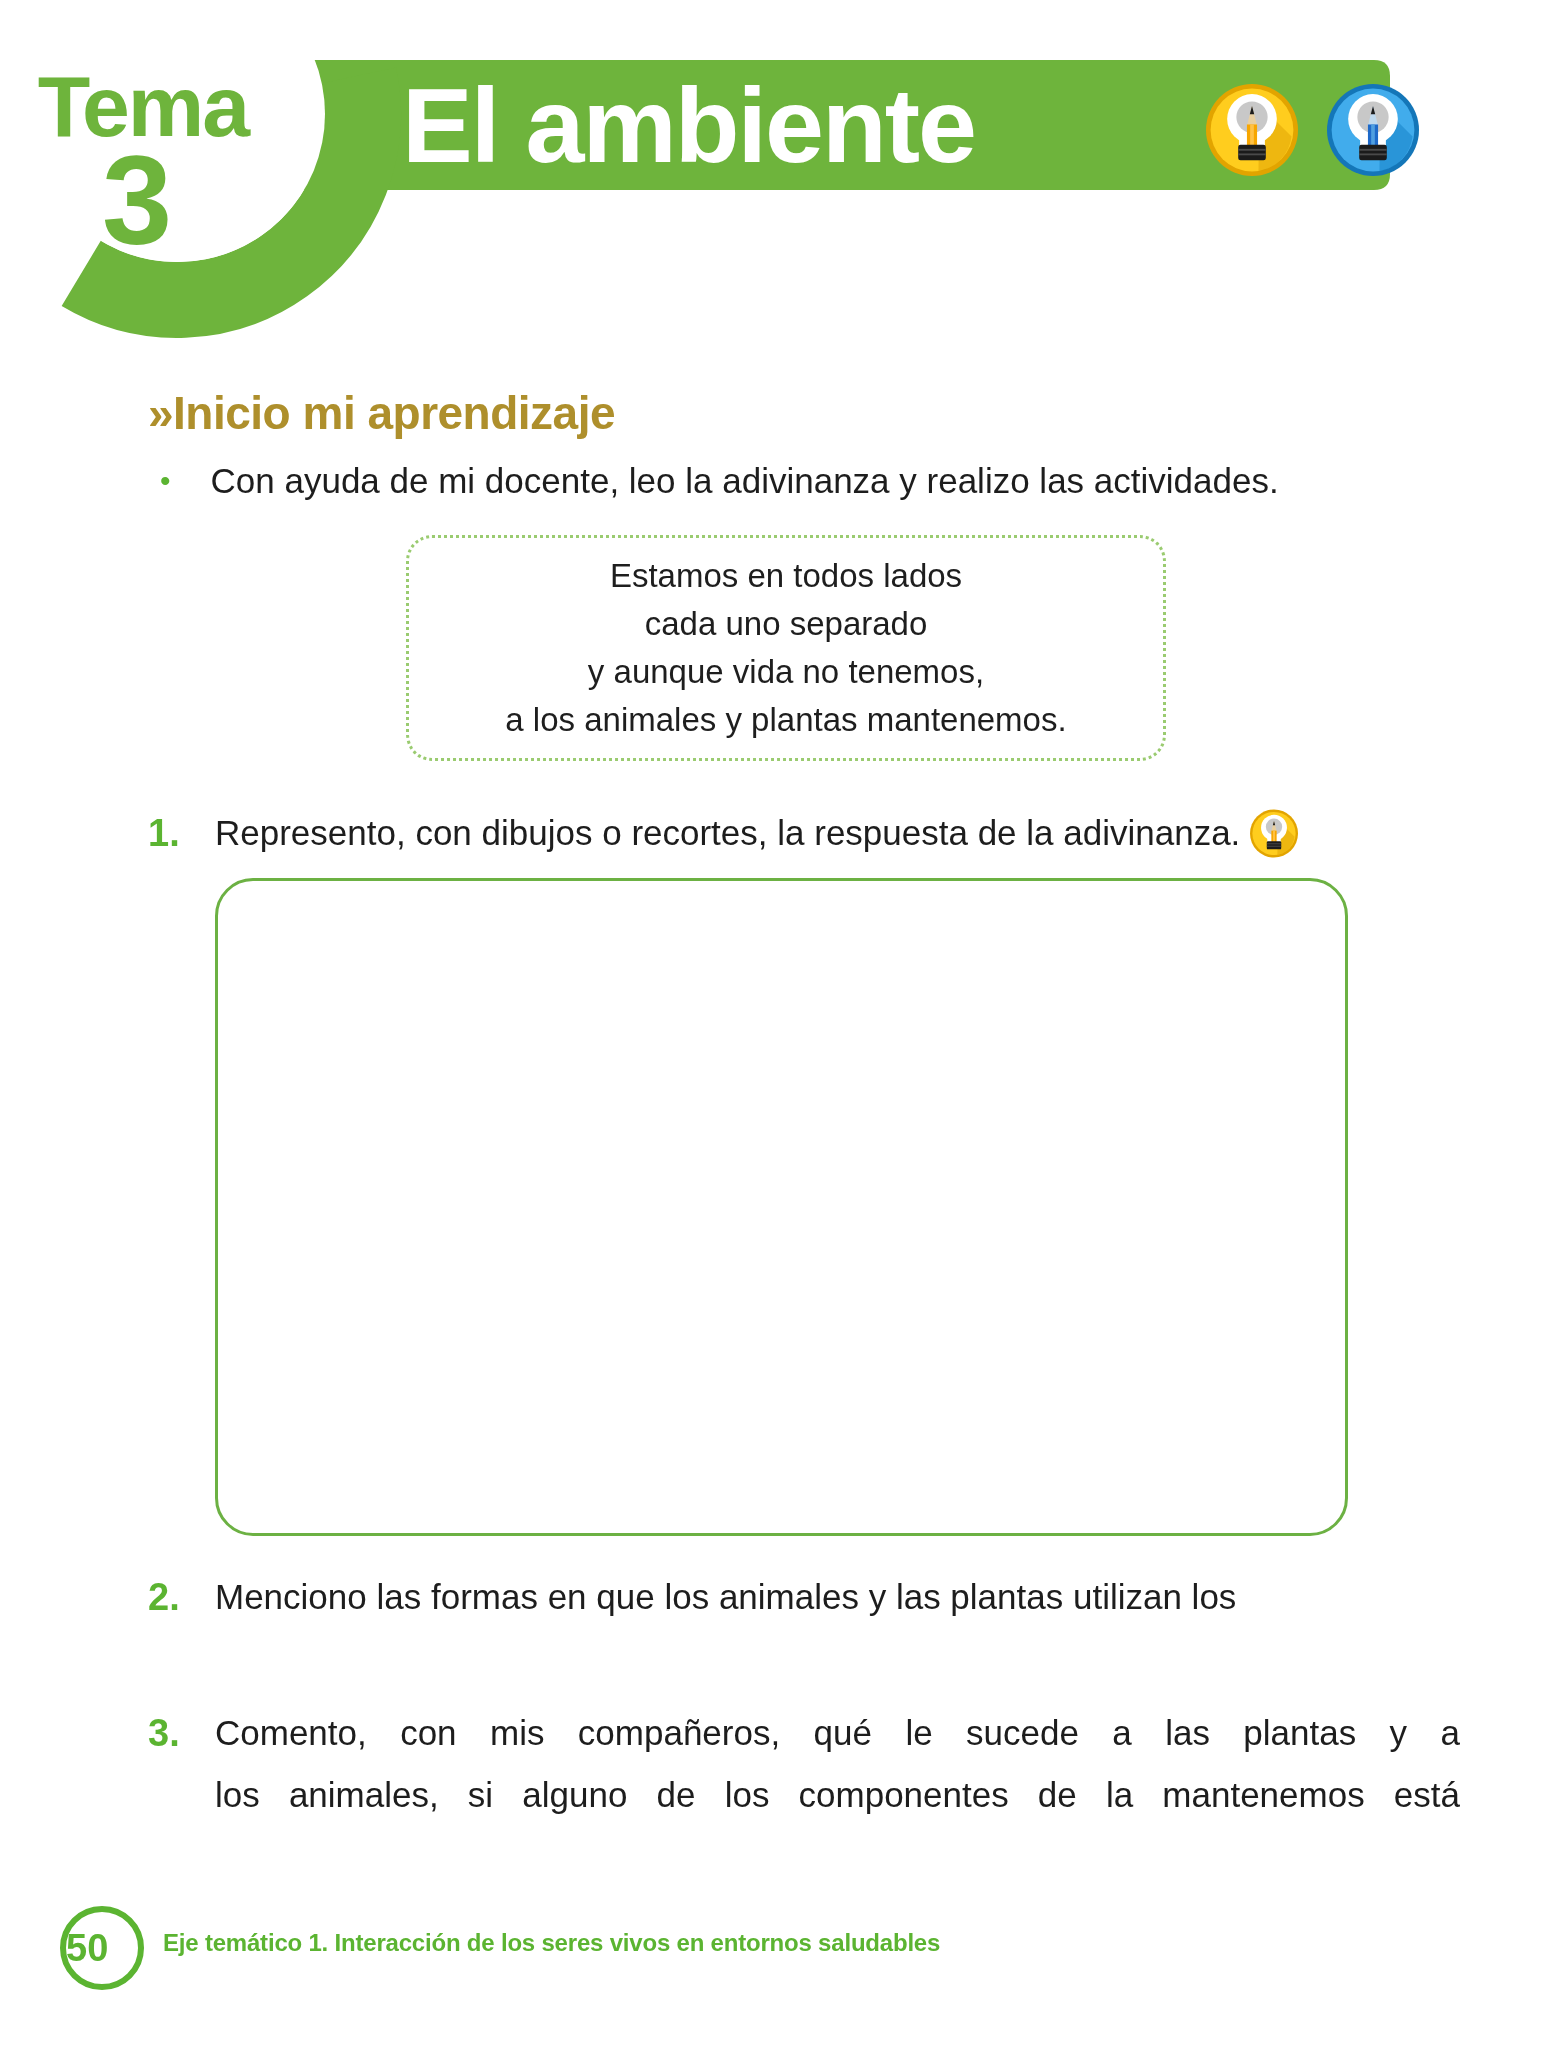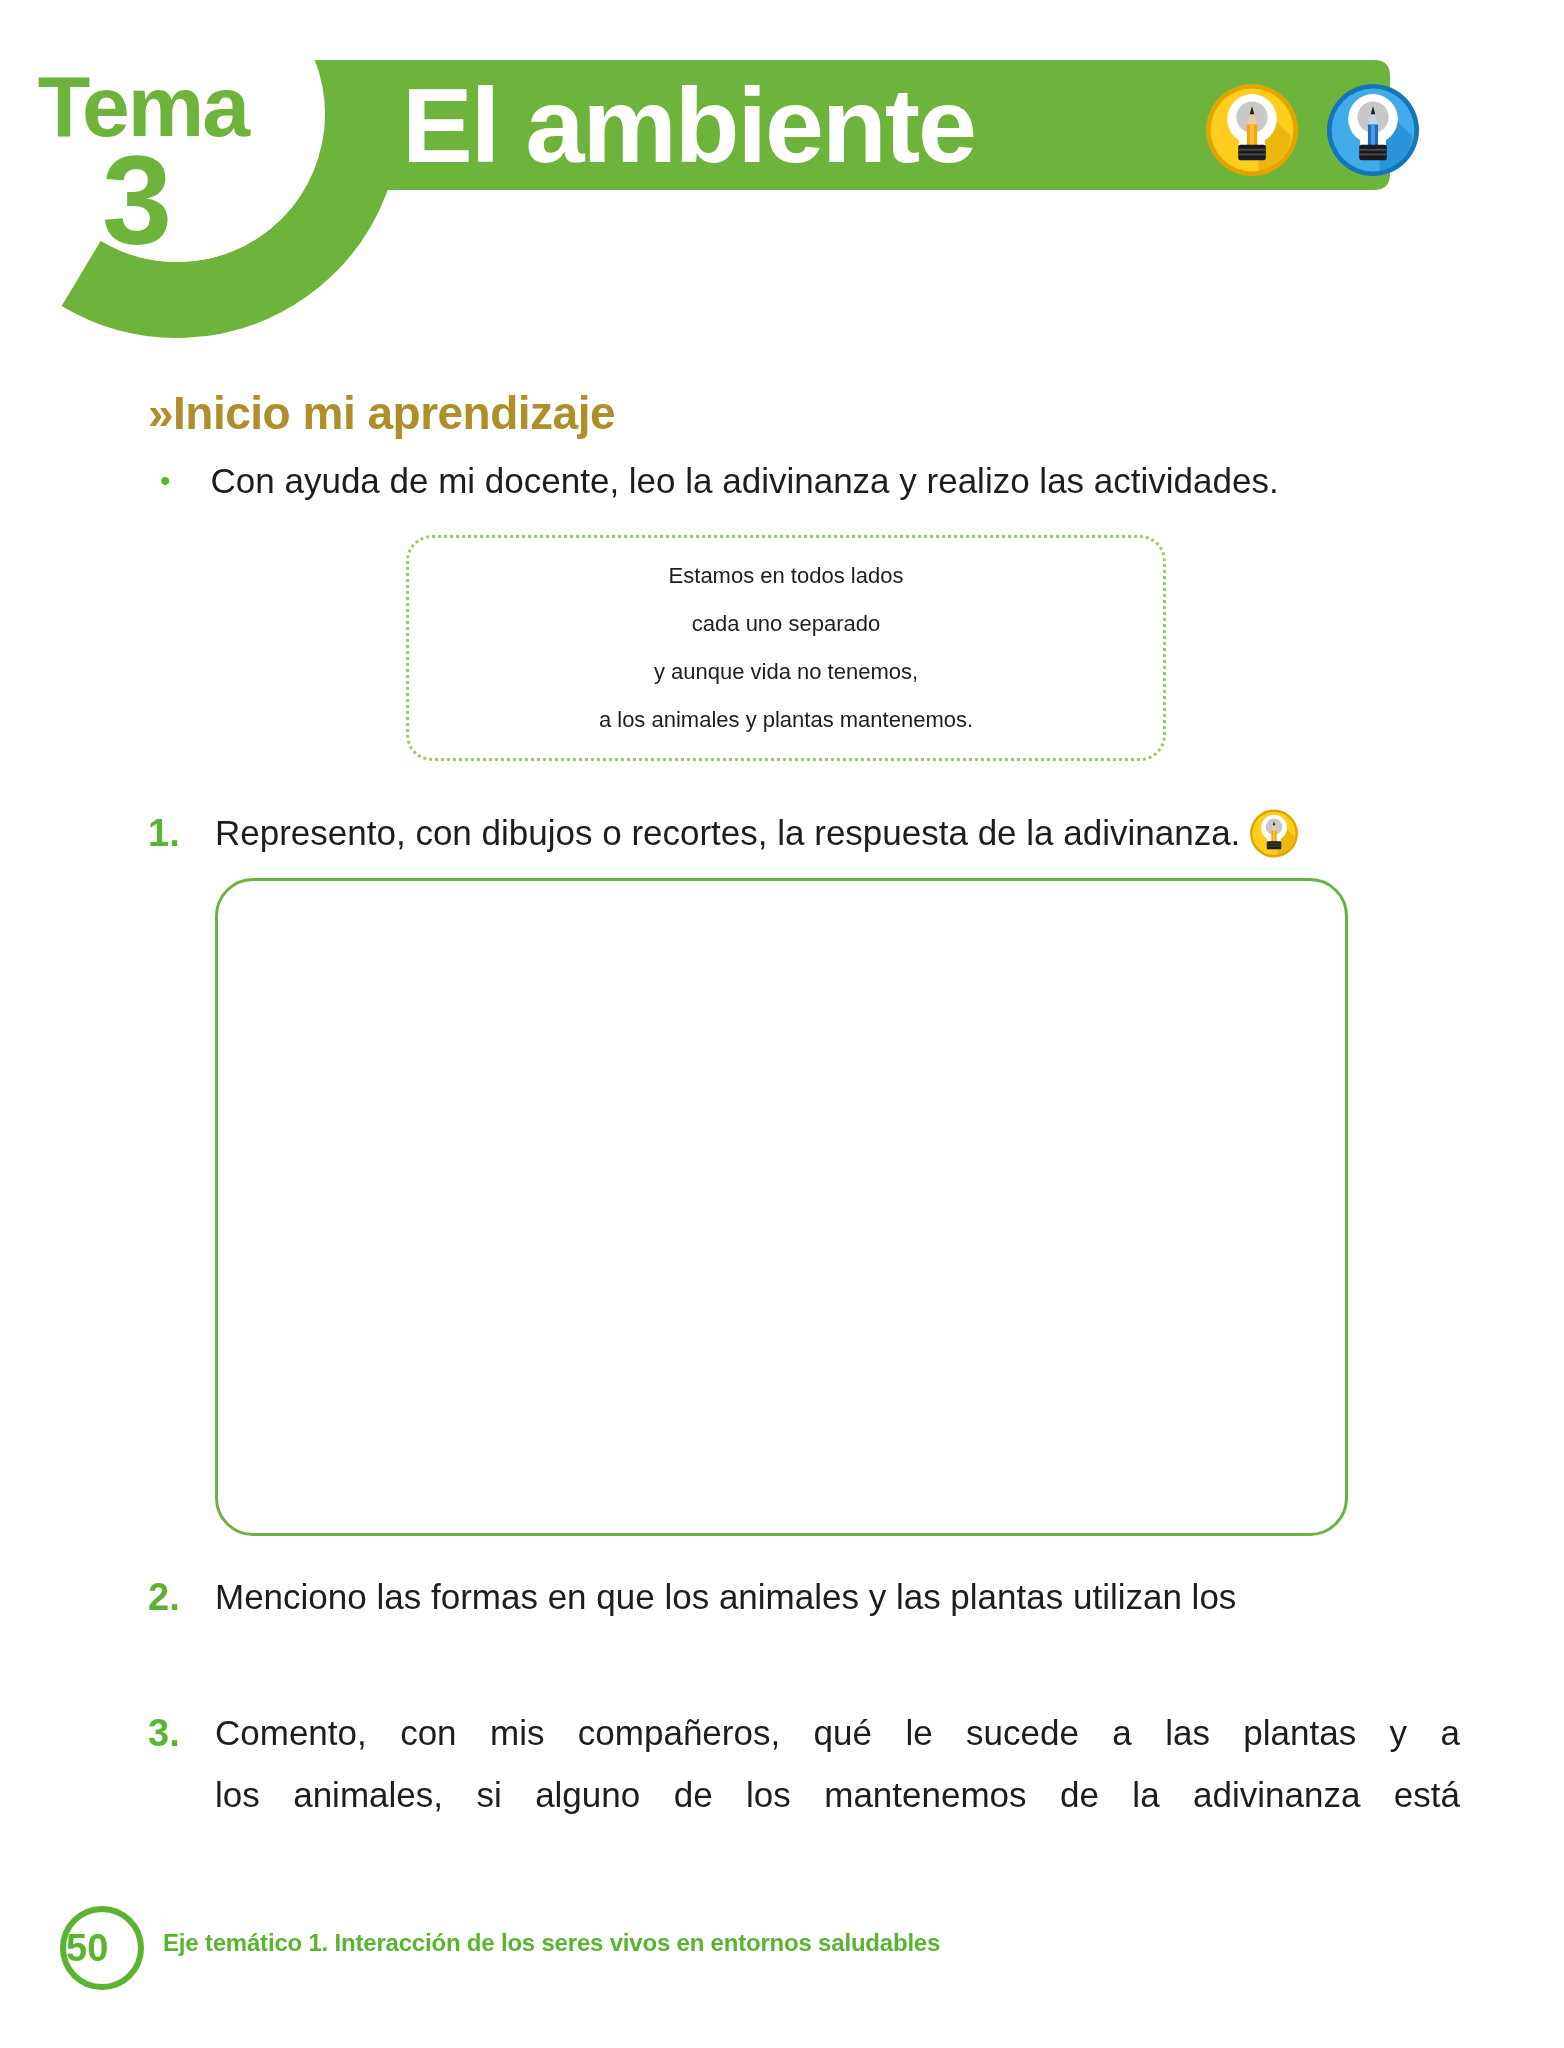--- a/index.html
+++ b/index.html
@@ -23,21 +23,21 @@
   .bullet-row { position:absolute; left:160px; top:458px; width:1300px; display:flex; }
   .bullet-dot { color:#5BB431; font-size:30px; line-height:46px; margin-right:40px; }
   .bullet-row p { margin:0; font-size:35px; line-height:46px; color:#1d1d1d; }
 
   
   .riddle {
     position:absolute; left:406px; top:535px; width:760px; box-sizing:border-box;
     border:3px dotted #9ACB70; border-radius:26px; padding:14px 8px;
     text-align:center; color:#1e1e1e;
   }
-  .riddle p { margin:0; font-size:22px; line-height:48px; }
+  .riddle p { margin:0; font-size:33px; line-height:48px; }
 
   
   .item { position:absolute; left:148px; width:1312px; }
   .item .num {
     position:absolute; left:0; top:0;
     font-size:38px; font-weight:bold; color:#5BB431; line-height:62px;
   }
   .item .body { margin:0 0 0 67px; font-size:35px; line-height:62px; color:#1d1d1d; }
   .nowrap { white-space:nowrap; }
   .line  { display:block; }
@@ -147,21 +147,21 @@
     <span class="num">2.</span>
     <p class="body">
       <span class="line">Menciono las formas en que los animales y las plantas utilizan los</span>
     </p>
   </div>
 
   <div class="item" style="top:1702px;">
     <span class="num">3.</span>
     <p class="body">
       <span class="jline">Comento, con mis compañeros, qué le sucede a las plantas y a</span>
-      <span class="jline">los animales, si alguno de los mantenemos de la adivinanza está</span>
+      <span class="jline">los animales, si alguno de los componentes de la mantenemos está</span>
     </p>
   </div>
 
   <div class="footer-num">
     <span>50</span>
   </div>
   <div class="footer-text">Eje temático 1. Interacción de los seres vivos en entornos saludables</div>
 
 </div>
 

